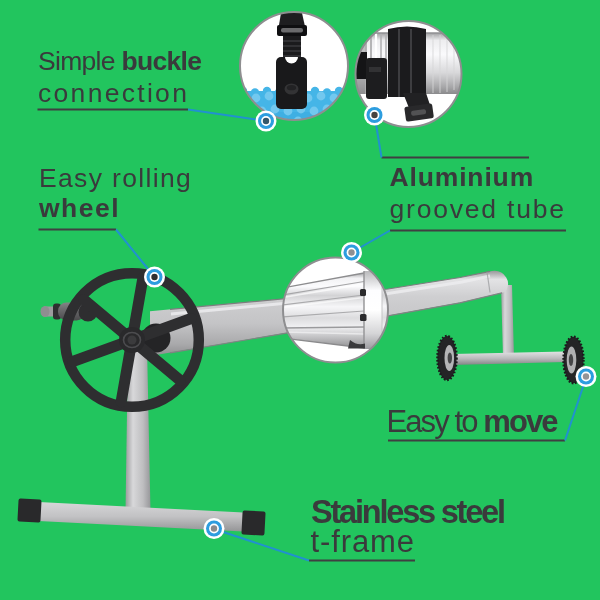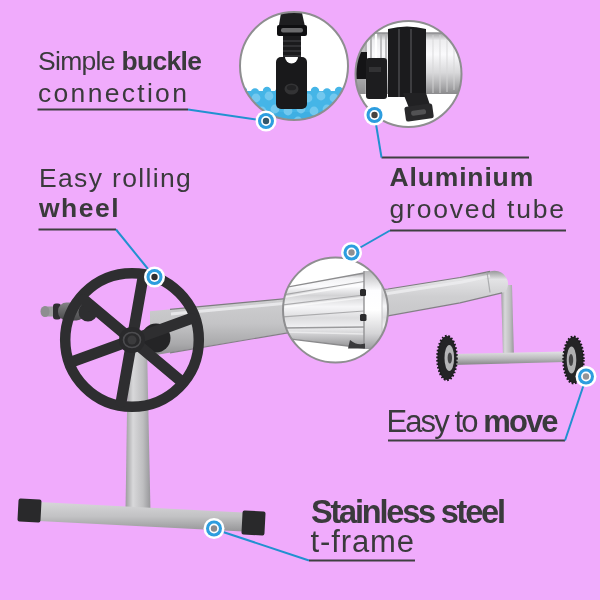--- a/index.html
+++ b/index.html
@@ -1,16 +1,16 @@
 <!DOCTYPE html>
 <html><head>
 <meta charset="utf-8">
 <style>
   html,body{margin:0;padding:0;background:#fff;}
-  #stage{position:relative;width:600px;height:600px;overflow:hidden;background:#f0abfc;
+  #stage{position:relative;width:600px;height:600px;overflow:hidden;background:#22c55e;
          font-family:"Liberation Sans",sans-serif;}
   svg{position:absolute;left:0;top:0;}
 </style>
 </head>
 <body>
 <div id="stage">
 <svg width="600" height="600" viewBox="0 0 600 600">
 <defs>
   <linearGradient id="tubeG" x1="0" y1="0" x2="0" y2="1">
     <stop offset="0" stop-color="#98989a"></stop>

